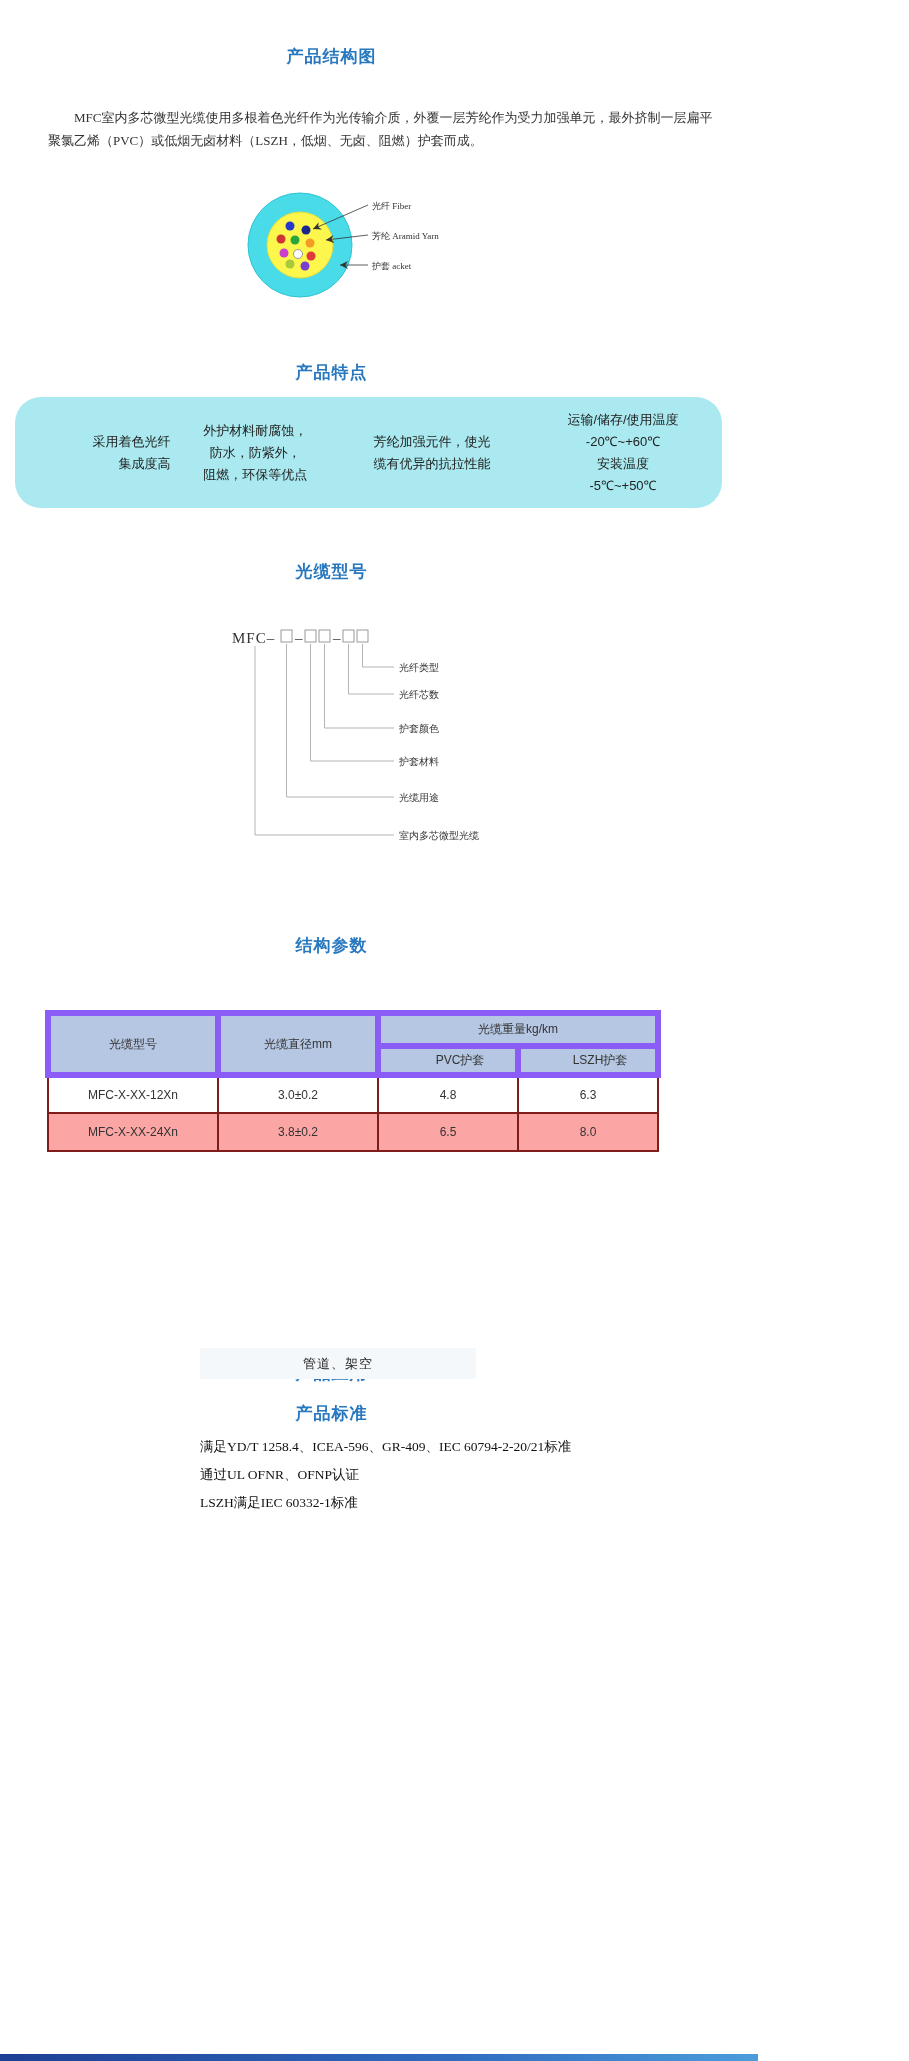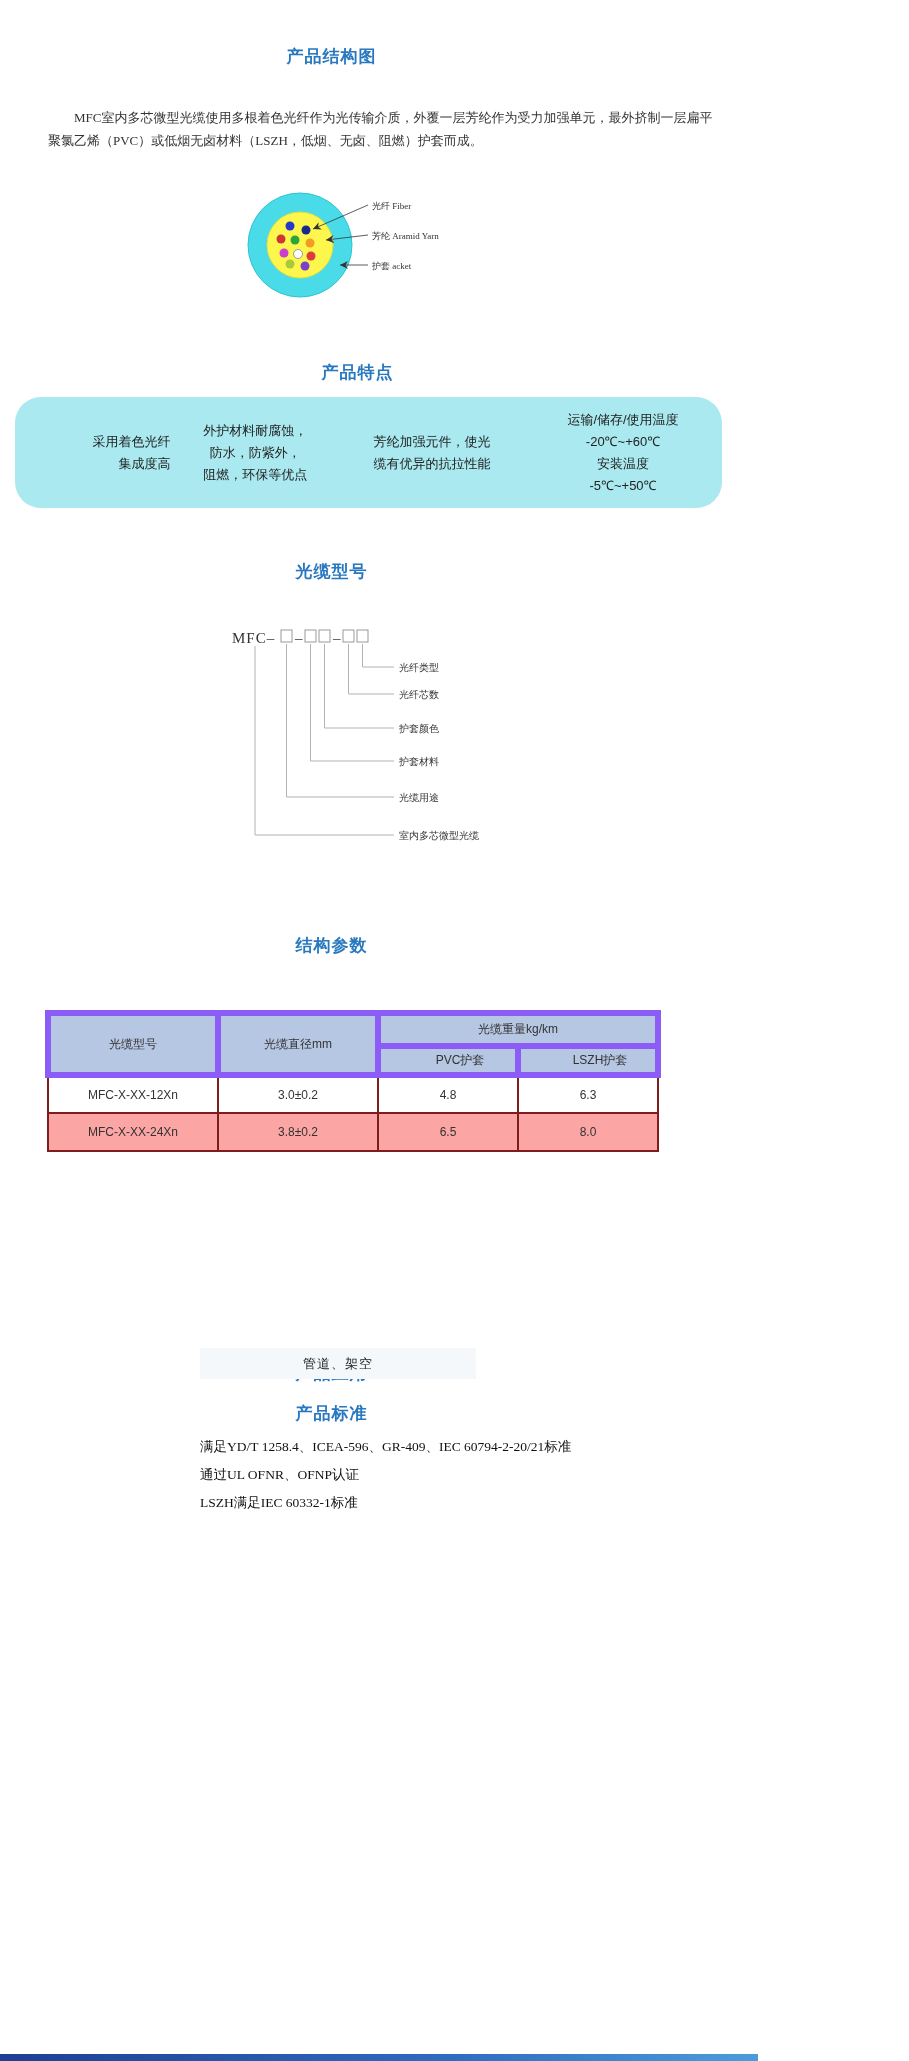--- a/index.html
+++ b/index.html
@@ -81,21 +81,21 @@
 
     <line x1="128" y1="17" x2="73" y2="41" class="cs-line" marker-end="url(#arr)"></line>
     <line x1="128" y1="47" x2="86" y2="52" class="cs-line" marker-end="url(#arr)"></line>
     <line x1="128" y1="77" x2="100" y2="77" class="cs-line" marker-end="url(#arr)"></line>
 
     <text x="132" y="21" class="cs-label">光纤 Fiber</text>
     <text x="132" y="51" class="cs-label">芳纶 Aramid Yarn</text>
     <text x="132" y="81" class="cs-label">护套 acket</text>
   </svg>
 
-  <div class="sec-title" style="top:361px;margin-left:26px;">产品特点</div>
+  <div class="sec-title" style="top:361px;">产品特点</div>
 
   <div class="features-box">
     <div class="feature f1">采用着色光纤
 集成度高</div>
     <div class="feature f3">外护材料耐腐蚀，
 防水，防紫外，
 阻燃，环保等优点</div>
     <div class="feature f2">芳纶加强元件，使光
 缆有优异的抗拉性能</div>
     <div class="feature f4">运输/储存/使用温度

